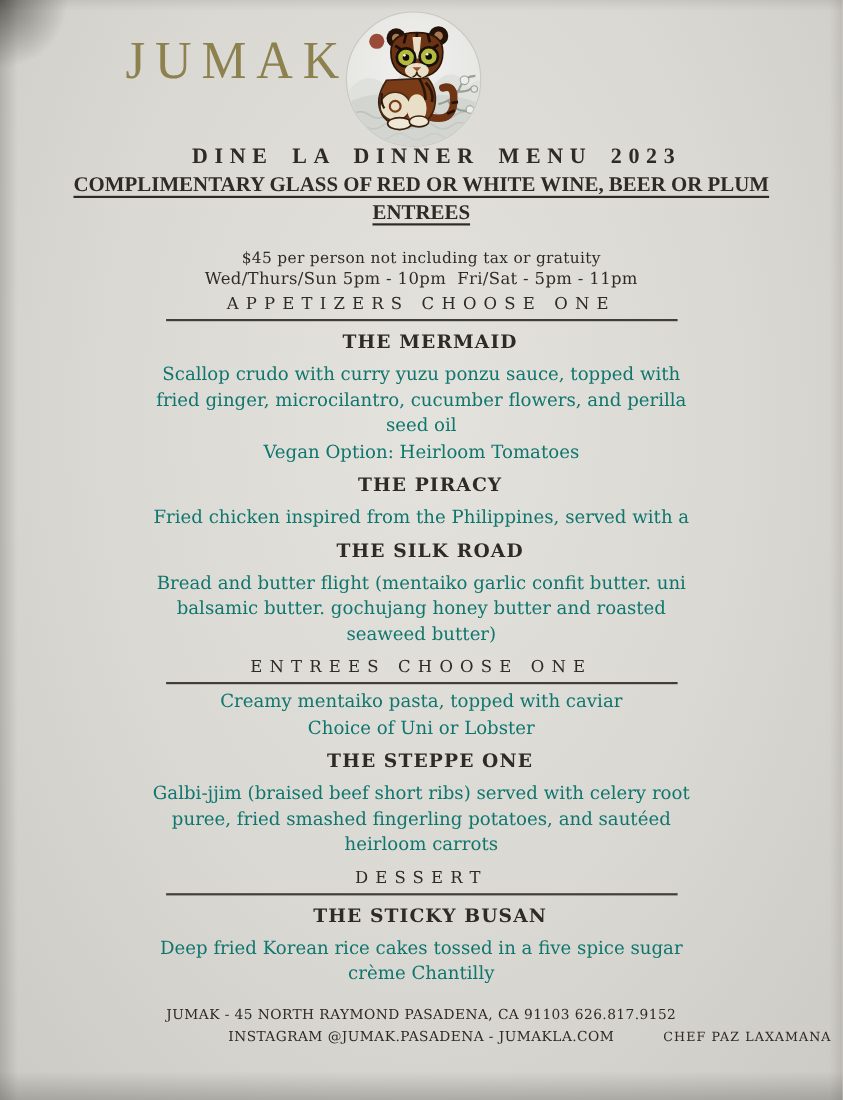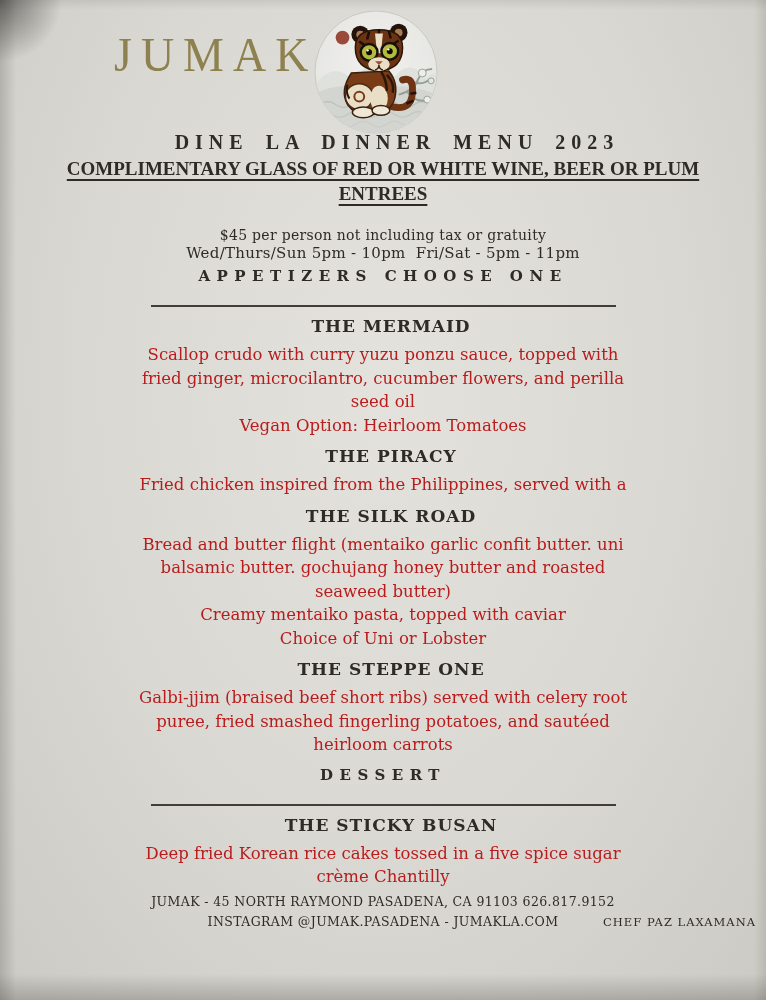--- a/index.html
+++ b/index.html
@@ -34,30 +34,30 @@
   .subtitle{
     font-family:"Liberation Serif",serif;font-weight:700;
     font-size:19px;line-height:25px;white-space:nowrap;
   }
   .subtitle .u{text-decoration:underline;text-decoration-thickness:2px;text-underline-offset:4px;}
   .price{font-size:14px;line-height:18px;margin-top:20px;letter-spacing:0.3px;}
   .hours{font-size:15px;line-height:18px;letter-spacing:0.3px;white-space:pre-wrap;}
 
   .sec-head{
     width:465px;margin:4px auto 4px;
-    font-size:15px;font-weight:700;letter-spacing:6.5px;
-    line-height:20px;padding-bottom:19px;
+    font-size:15px;font-weight:400;letter-spacing:6.5px;
+    line-height:20px;padding-bottom:4px;
     border-bottom:2px solid #413d37;white-space:nowrap;
   }
   .sec-head.gap{margin-top:8px;}
 
   .item-name{font-size:17px;font-weight:700;letter-spacing:1px;line-height:22px;margin:8px 0 6px;white-space:nowrap;padding-left:16px;}
-  .desc-line{font-size:16.5px;line-height:23.5px;color:#b91c1c;white-space:nowrap;}
+  .desc-line{font-size:16.5px;line-height:23.5px;color:#0f766e;white-space:nowrap;}
 
-  .address{font-size:12.5px;letter-spacing:0.4px;line-height:18px;margin-top:4px;white-space:nowrap;}
+  .address{font-size:12.5px;letter-spacing:0.4px;line-height:18px;margin-top:16px;white-space:nowrap;}
   .social-row{position:relative;height:18px;margin-top:2px;}
   .social{font-size:12.5px;letter-spacing:0.4px;line-height:18px;white-space:nowrap;}
   .chef{position:absolute;right:10px;top:2px;font-size:11.5px;letter-spacing:1px;white-space:nowrap;}
 </style>
 </head>
 <body>
 
 <div class="page">
 
   <div class="logo-row">
@@ -141,20 +141,21 @@
 
     <div class="item">
       <div class="item-name">THE SILK ROAD</div>
       <div class="desc-line">Bread and butter flight (mentaiko garlic confit butter. uni</div>
       <div class="desc-line">balsamic butter. gochujang honey butter and roasted</div>
       <div class="desc-line">seaweed butter)</div>
     </div>
   </section>
 
   <section>
+    <div class="sec-head gap">ENTREES CHOOSE ONE</div>
 
     <div class="item">
       <div class="desc-line">Creamy mentaiko pasta, topped with caviar</div>
       <div class="desc-line">Choice of Uni or Lobster</div>
     </div>
 
     <div class="item">
       <div class="item-name">THE STEPPE ONE</div>
       <div class="desc-line">Galbi-jjim (braised beef short ribs) served with celery root</div>
       <div class="desc-line">puree, fried smashed fingerling potatoes, and sautéed</div>

